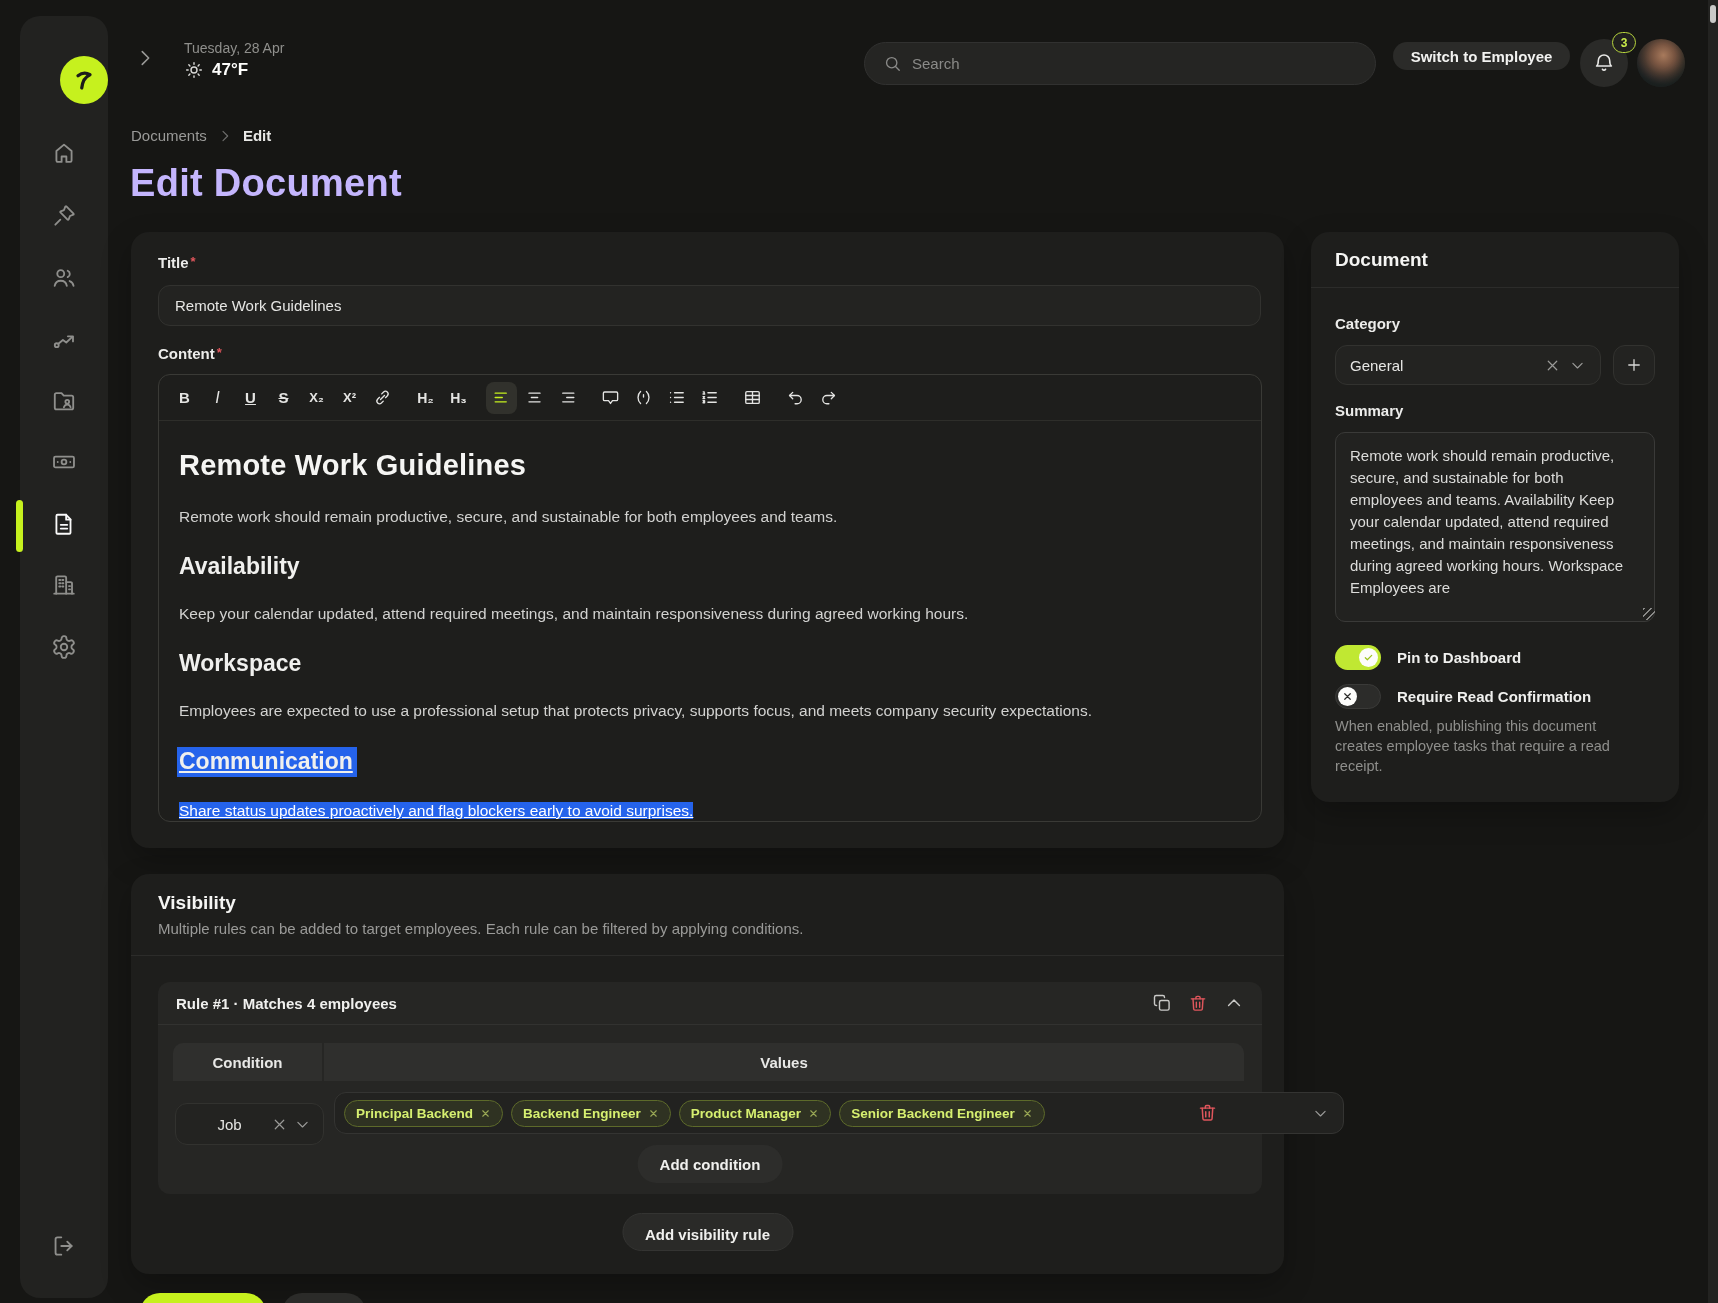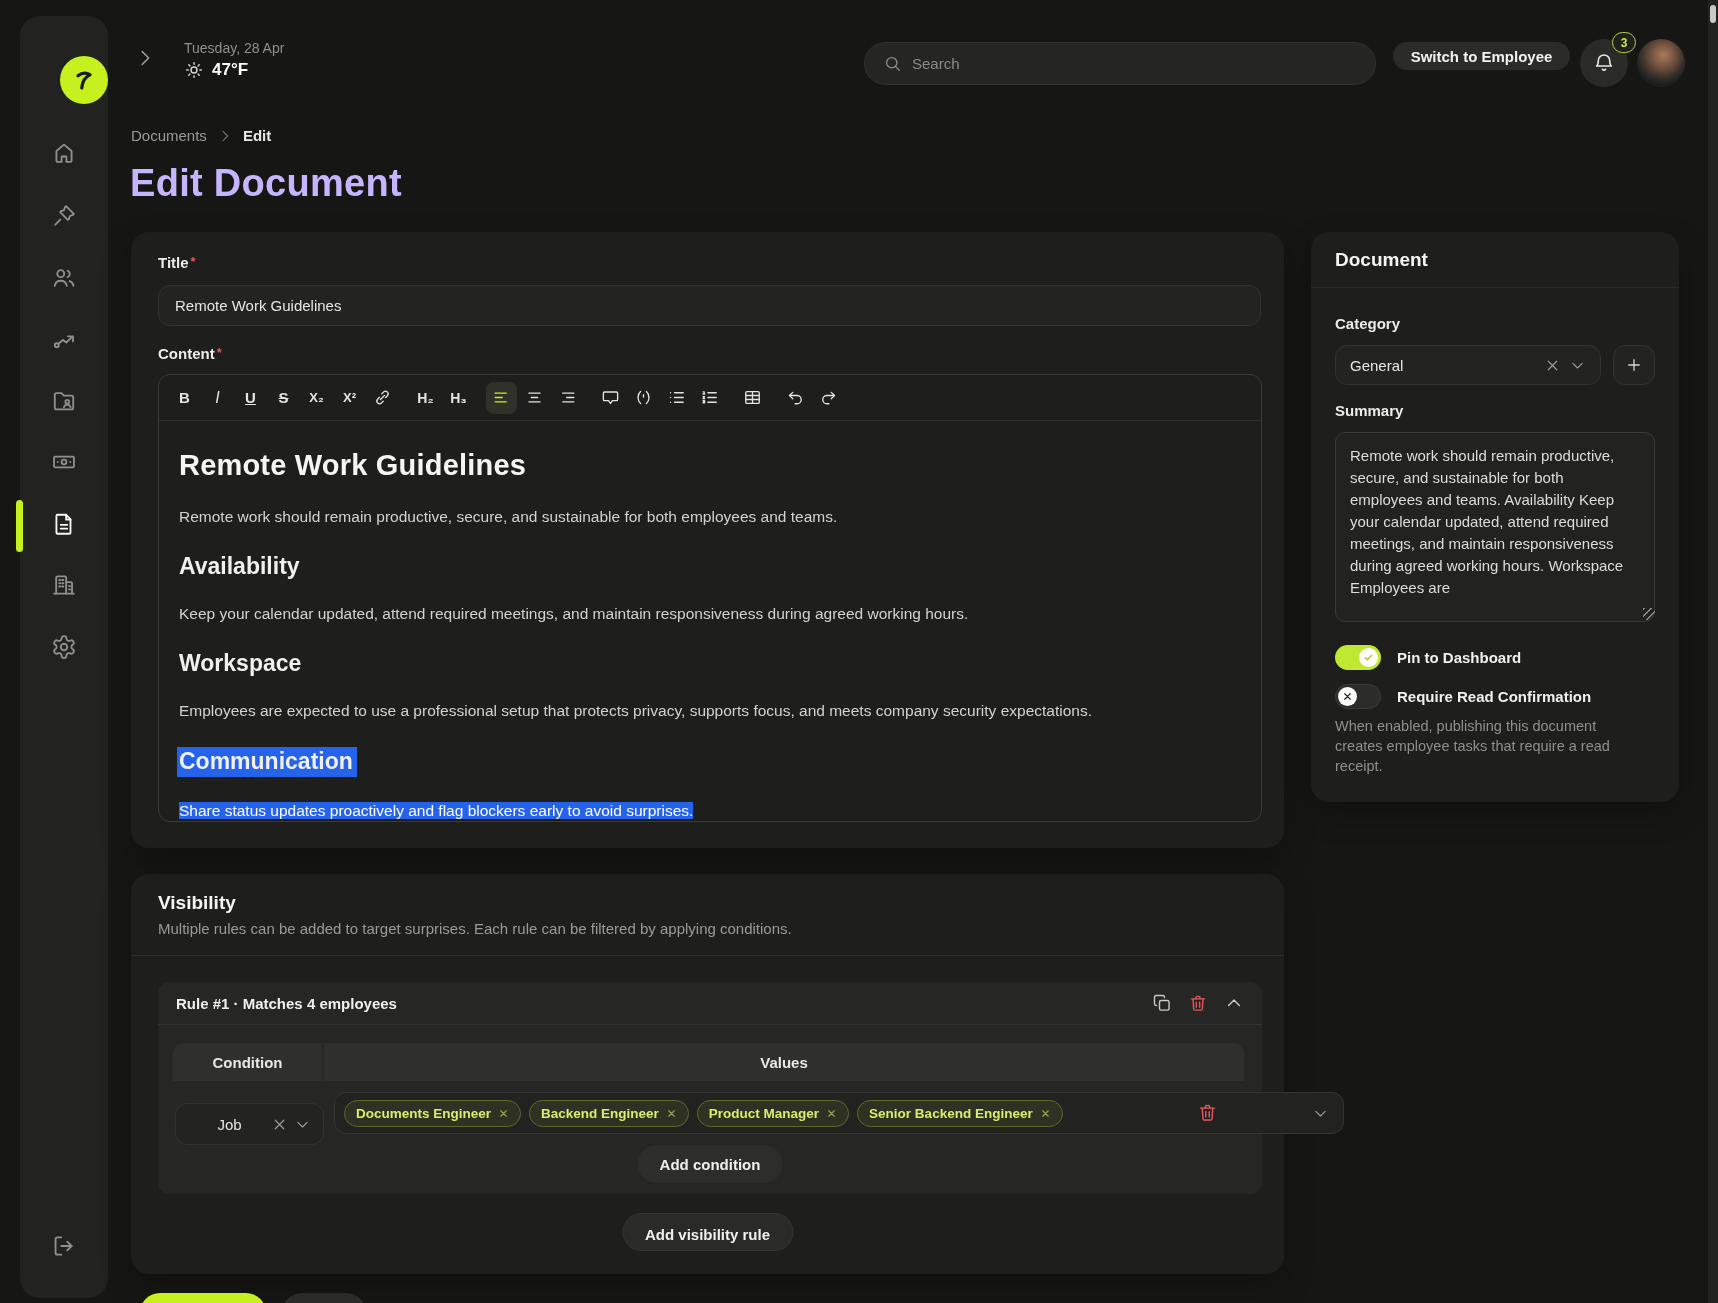--- a/index.html
+++ b/index.html
@@ -59,21 +59,21 @@
   .tbtn svg { width:19px; height:19px; }
   .tbtn.active { background:#31312c; color:#c6f11e; }
   .tbtn.ul span { text-decoration:underline; }
   .tbtn.st span { text-decoration:line-through; }
   .tbtn.it span { font-style:italic; font-weight:normal; font-size:16px; }
   .tb-gap { width:8px; }
   .editor-body { padding:24px 20px; }
   .editor-body h1 { font-size:29px; font-weight:bold; color:#f5f5f3; margin:4px 0 26px; letter-spacing:.2px; }
   .editor-body h2 { font-size:23px; font-weight:bold; color:#f0f0ee; margin:0 0 25px; }
   .editor-body p { font-size:15.5px; color:#d2d2d0; margin:0 0 27px; }
-  .sel-bg { background:#2563eb; color:#ffffff; }
+  .sel-bg { background:#2563eb; color:#ffffff;text-decoration:underline; }
   h2.sel-head { display:inline-block; padding:1px 4px 2px 2px; margin-left:-2px; }
 
   
   .doc-panel { left:1311px; top:232px; width:368px; height:570px; }
   .doc-panel-header { height:56px; border-bottom:1px solid #2c2c2a; display:flex; align-items:center; padding:0 24px; font-size:19px; font-weight:bold; color:#f5f5f3; }
   .panel-label { position:absolute; left:24px; font-size:15px; font-weight:bold; color:#ececea; }
   .select { position:absolute; background:#232321; border:1px solid #32322f; border-radius:12px; display:flex; align-items:center; color:#e6e6e4; font-size:15px; cursor:pointer; }
   .cat-select { left:24px; top:113px; width:266px; height:40px; padding:0 14px; }
   .cat-select .grow { flex:1; }
   .mini-ic { width:17px; height:17px; color:#9a9a98; cursor:pointer; }
@@ -505,21 +505,21 @@
             </svg>
           </span>
       </div>
       <span class="toggle-label">Require Read Confirmation</span>
     </div>
     <p class="help-text">When enabled, publishing this document creates employee tasks that require a read receipt.</p>
   </aside>
 
   <section class="card vis-card">
     <div class="vis-title">Visibility</div>
-    <div class="vis-sub">Multiple rules can be added to target surprises. Each rule can be filtered by applying conditions.</div>
+    <div class="vis-sub">Multiple rules can be added to target employees. Each rule can be filtered by applying conditions.</div>
     <div class="vis-divider"></div>
 
     <div class="rule-card">
       <div class="rule-header">
         <span class="rule-title">Rule #1 · Matches 4 employees</span>
         <span class="rule-actions">
           <svg class="ic act">
               <use href="#i-copy"></use>
             </svg>
           <svg class="ic act danger">
@@ -540,21 +540,21 @@
             <span class="grow" style="flex:1">Job</span>
             <svg class="ic mini-ic">
                 <use href="#i-x"></use>
               </svg>
             <svg class="ic mini-ic" style="margin-left:6px">
                 <use href="#i-chevron-down"></use>
               </svg>
           </div>
           <div class="multiselect">
             <span class="tag">
-                <span>Documents Engineer</span>
+                <span>Principal Backend</span>
                 <svg class="ic tag-x">
                   <use href="#i-x"></use>
                 </svg>
               </span>
             <span class="tag">
                 <span>Backend Engineer</span>
                 <svg class="ic tag-x">
                   <use href="#i-x"></use>
                 </svg>
               </span>

